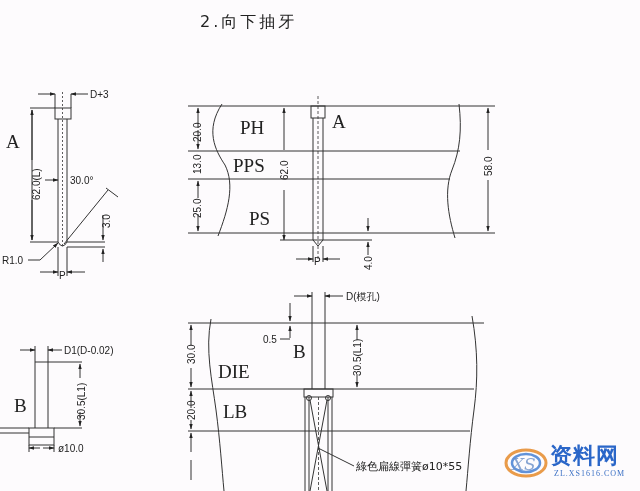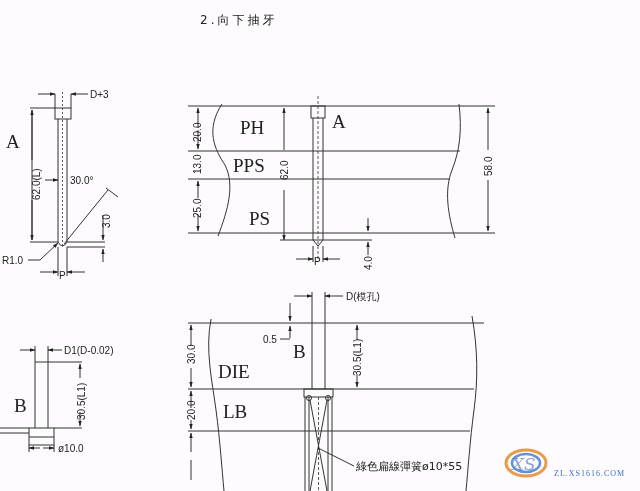--- a/index.html
+++ b/index.html
@@ -1,18 +1,18 @@
 <!DOCTYPE html>
 <html><head>
 <meta charset="utf-8">
 <style>
   html, body { margin: 0; padding: 0; background: #fdfbfd; }
   body { width: 640px; height: 491px; position: relative; overflow: hidden; font-family: "DejaVu Sans", sans-serif; }
   #stage { position: absolute; left: 0; top: 0; width: 640px; height: 491px; }
-  .title { position: absolute; font-family: "DejaVu Sans", sans-serif; color: #222; font-size: 12px; letter-spacing: 3px; }
+  .title { position: absolute; font-family: "DejaVu Sans", sans-serif; color: #222; font-size: 16px; letter-spacing: 3px; }
   svg text { font-family: "Liberation Serif", serif; fill: #222; }
   .dim { font-family: "Liberation Sans", sans-serif; font-size: 10px; fill: #222; }
   .lbl { font-family: "Liberation Serif", serif; font-size: 19px; fill: #222; }
   .cn { font-family: "DejaVu Sans", sans-serif; font-size: 10px; fill: #222; }
   .wm { position: absolute; right: 6px; bottom: 6px; width: 130px; height: 44px; }
   .wm-main { position: absolute; left: 46px; top: 0; font-family: "DejaVu Sans", sans-serif; font-weight: bold; font-size: 22px; color: #2a66c8; letter-spacing: 1px; }
   .wm-sub { position: absolute; left: 50px; top: 28px; font-family: Liberation Serif, serif; font-size: 8px; color: #3a6fc4; letter-spacing: 1px; }
   .wm-logo { position: absolute; left: 0; top: 2px; width: 44px; height: 38px; }
 </style>
 </head>
@@ -211,15 +211,16 @@
     <text class="dim" transform="translate(361,376) rotate(-90)">30.5(L1)</text>
     <text class="cn" x="356" y="470" style="font-size:11px">綠色扁線彈簧ø10*55</text>
   </svg>
 
   <div class="wm">
     <svg class="wm-logo" viewBox="0 0 44 38">
       <ellipse cx="22" cy="20" rx="20" ry="13" fill="none" stroke="#e58a2a" stroke-width="3" opacity="0.85"></ellipse>
       <ellipse cx="22" cy="20" rx="14" ry="9" fill="none" stroke="#3a78d0" stroke-width="2.5" opacity="0.8"></ellipse>
       <text x="8" y="27" style="font-family:'DejaVu Serif',serif;font-style:italic;font-size:17px;fill:#6a8fc8;opacity:0.8">XS</text>
     </svg>
+    <div class="wm-main">资料网</div>
     <div class="wm-sub">ZL.XS1616.COM</div>
   </div>
 </div>
 
 </body></html>

